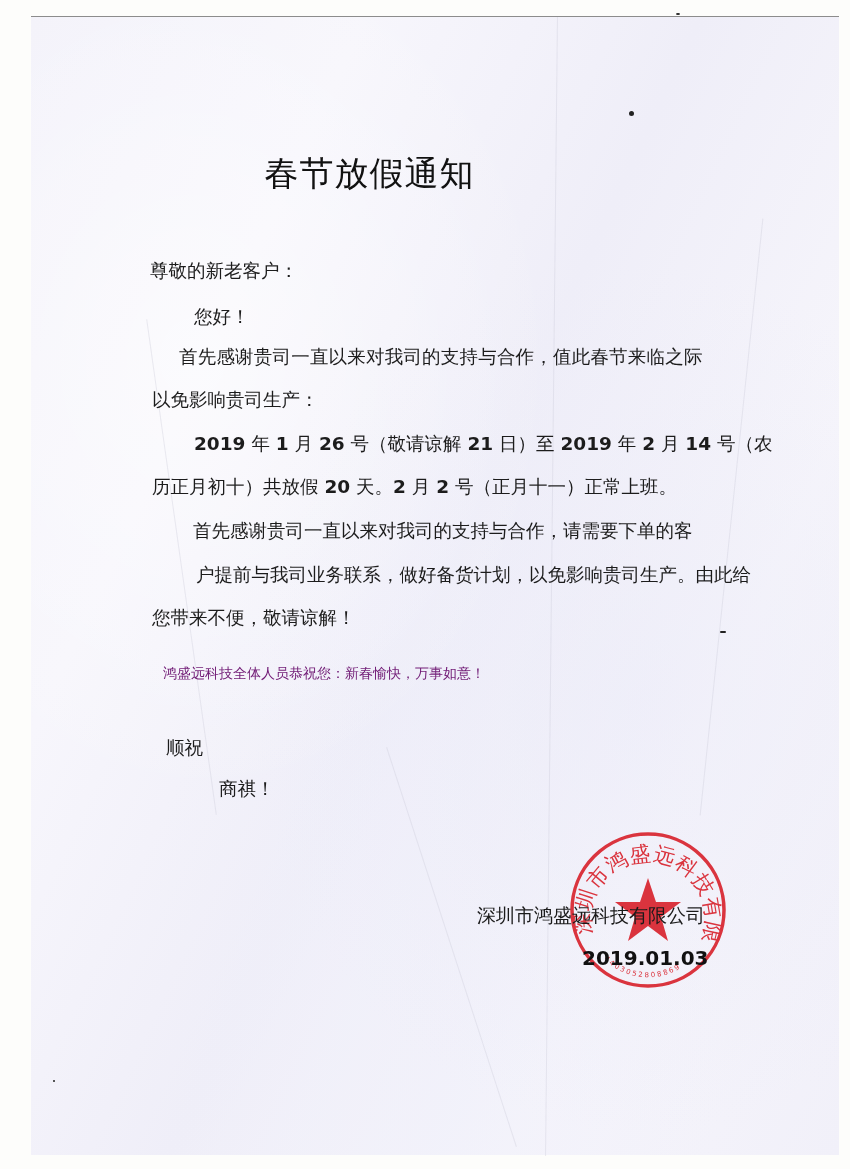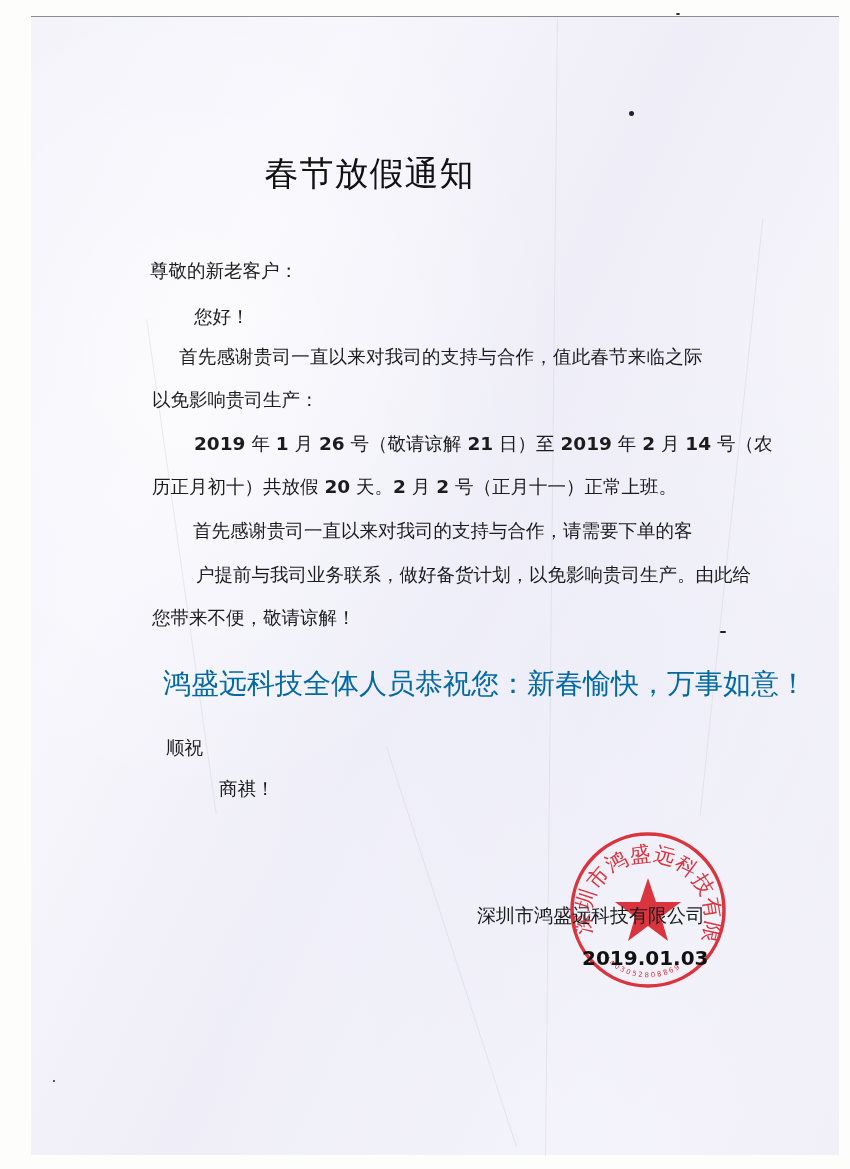--- a/index.html
+++ b/index.html
@@ -61,23 +61,23 @@
       white-space: nowrap;
       color: #1c1c1c;
     }
     .line b {
       font-family: "DejaVu Sans", "Liberation Sans", sans-serif;
       font-weight: bold;
       text-align: center;
     }
     .greeting-wish {
       position: absolute;
-      font-size: 28px;
+      font-size: 14px;
       white-space: nowrap;
-      color: #0369a1;
+      color: #701a75;
     }
     .company-sign {
       position: absolute;
       left: 477px;
       top: 903px;
       font-size: 19px;
       font-family: "DejaVu Sans", "Liberation Sans", sans-serif;
       white-space: nowrap;
       color: #1a1a1a;
       z-index: 3;

